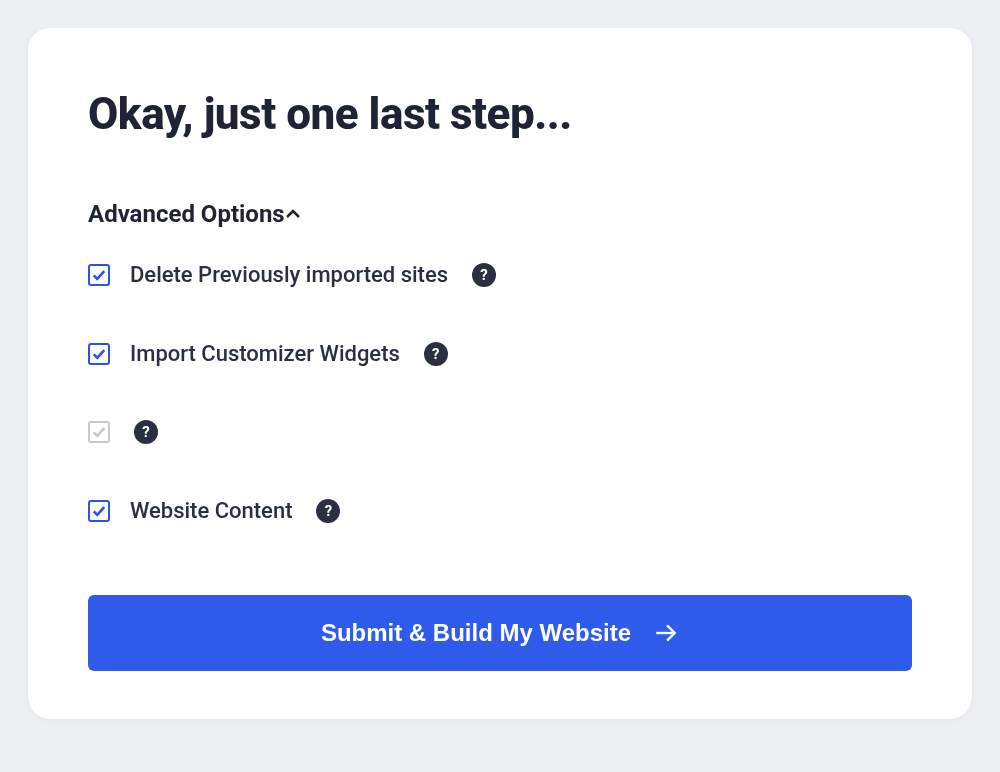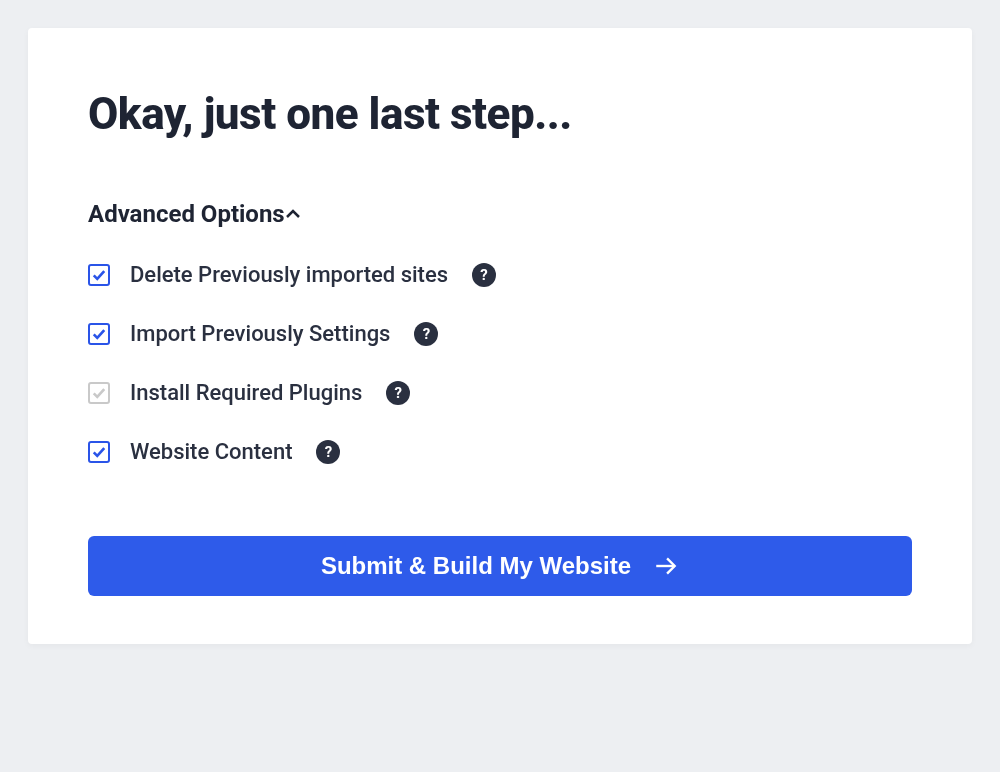--- a/index.html
+++ b/index.html
@@ -11,21 +11,21 @@
       font-family: -apple-system, BlinkMacSystemFont, "Segoe UI", Roboto, Helvetica, Arial, sans-serif;
       background: #edeff2;
       display: flex;
       justify-content: center;
       align-items: flex-start;
       min-height: 772px;
       padding: 28px;
     }
     .card {
       background: #ffffff;
-      border-radius: 4px;
+      border-radius: 22px;
       width: 944px;
       padding: 60px 60px 48px 60px;
       box-shadow: 0 2px 6px rgba(0,0,0,0.04);
     }
     .title {
       font-size: 44px;
       font-weight: 800;
       color: #1e2433;
       letter-spacing: -0.5px;
       margin-bottom: 60px;
@@ -49,21 +49,21 @@
       justify-content: center;
     }
     .chevron-icon svg {
       fill: none;
       stroke: #1e2433;
       stroke-width: 2.5;
     }
     .options-list {
       display: flex;
       flex-direction: column;
-      gap: 34px;
+      gap: 54px;
       margin-bottom: 72px;
     }
     .option-row {
       display: flex;
       align-items: center;
       gap: 20px;
     }
     .checkbox {
       width: 22px;
       height: 22px;
@@ -112,21 +112,21 @@
       cursor: pointer;
       flex-shrink: 0;
       margin-left: 4px;
     }
     .submit-button {
       width: 100%;
       background: #2e5bea;
       color: #ffffff;
       border: none;
       border-radius: 6px;
-      height: 60px;
+      height: 76px;
       font-size: 24px;
       font-weight: 700;
       display: flex;
       align-items: center;
       justify-content: center;
       gap: 22px;
       cursor: pointer;
     }
     .arrow-icon {
       display: inline-flex;
@@ -164,32 +164,31 @@
       <span class="option-label">Delete Previously imported sites</span>
       <span class="help-icon">?</span>
     </div>
 
     <div class="option-row">
       <span class="checkbox enabled">
         <svg viewBox="0 0 16 16">
             <polyline points="2,8.5 6,12.5 14,3.5"></polyline>
           </svg>
       </span>
-      <span class="option-label">Import Previously Settings</span>
+      <span class="option-label">Import Customizer Widgets</span>
       <span class="help-icon">?</span>
     </div>
 
 
     <div class="option-row">
       <span class="checkbox disabled">
         <svg viewBox="0 0 16 16">
             <polyline points="2,8.5 6,12.5 14,3.5"></polyline>
           </svg>
       </span>
-      <span class="option-label">Install Required Plugins</span>
       <span class="help-icon">?</span>
     </div>
 
     <div class="option-row">
       <span class="checkbox enabled">
         <svg viewBox="0 0 16 16">
             <polyline points="2,8.5 6,12.5 14,3.5"></polyline>
           </svg>
       </span>
       <span class="option-label">Website Content</span>

